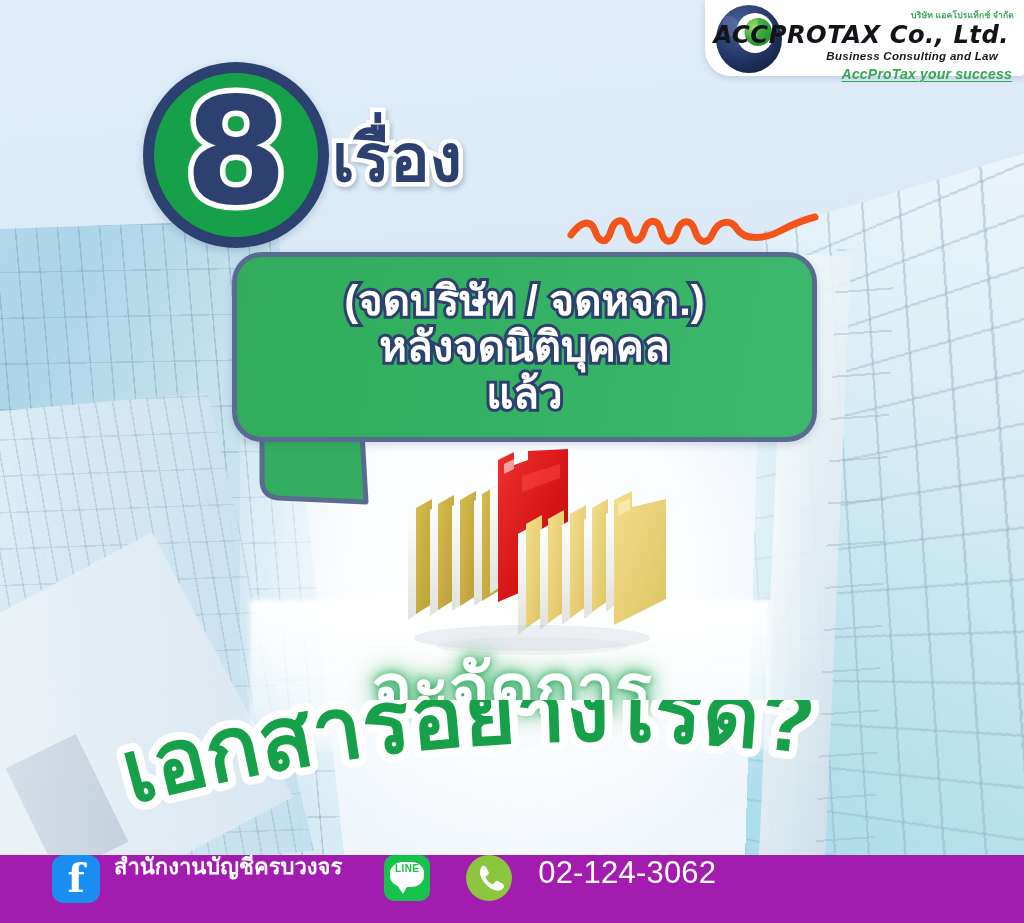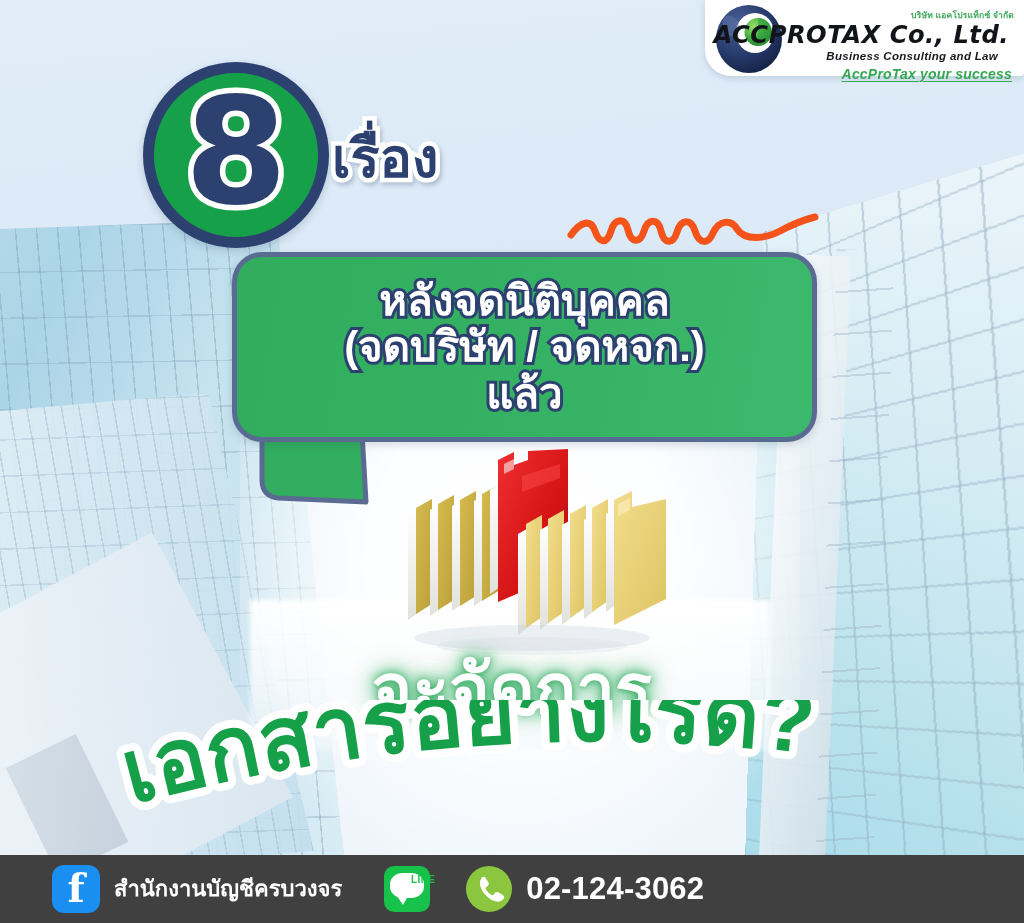--- a/index.html
+++ b/index.html
@@ -137,21 +137,21 @@
     paint-order:stroke fill;
     margin-top:-6px;
   }
 
   
   .headline {
     position:absolute; left:332px; top:98px; width:520px; height:120px;
     display:flex; align-items:center; gap:38px;
     font-family:"Liberation Sans","DejaVu Sans",sans-serif;
     font-weight:700;
-    font-size:54px; line-height:1;
+    font-size:66px; line-height:1;
     white-space:nowrap;
   }
   .hl-white {
     color:#2c4170;
     -webkit-text-stroke:9px #ffffff;
     paint-order:stroke fill;
     filter:drop-shadow(2px 3px 2px rgba(40,60,95,.25));
   }
   .hl-green {
     color:#17a04a;
@@ -199,22 +199,22 @@
       0 0 30px rgba(35,170,85,.45),
       0 2px 4px rgba(0,0,0,.15);
   }
   .sub-green-wrap {
     position:absolute; left:96px; top:700px; width:840px; height:140px;
   }
 
   
   .footer {
     position:absolute; left:0; bottom:0; width:1024px; height:68px;
-    background:#404040;
-    display:flex; align-items:center; padding:0 14px;
+    background:#a21caf;
+    display:flex; padding:0 14px;
     gap:0;
   }
   .fb-icon {
     width:48px; height:48px; flex:0 0 48px; border-radius:12px;
     background:#1b8ef2; position:relative; margin-left:38px;
   }
   .fb-icon::after {
     content:"f"; position:absolute; left:50%; top:48%;
     transform:translate(-50%,-50%);
     font-family:"DejaVu Serif",serif; font-weight:700; font-size:40px;
@@ -232,34 +232,34 @@
   .line-bubble {
     position:absolute; left:6px; top:7px; width:34px; height:25px;
     background:#ffffff; border-radius:13px/11px;
   }
   .line-bubble::after {
     content:""; position:absolute; left:7px; bottom:-7px;
     border-left:6px solid transparent; border-right:5px solid transparent;
     border-top:9px solid #ffffff;
   }
   .line-word {
-    position:absolute; left:16px; top:8px; width:46px; text-align:center;
+    position:absolute; left:0; top:8px; width:46px; text-align:center;
     font-size:10px; font-weight:800; color:#17c24b; letter-spacing:.4px;
     z-index:2;
   }
   .line-text {
     margin-left:14px; color:#ffffff; font-weight:700; font-size:30px;
     white-space:nowrap; letter-spacing:.2px;
   }
   .phone-icon {
     width:46px; height:46px; flex:0 0 46px; border-radius:50%;
     background:#8cc63e; position:relative; margin-left:36px;
   }
   .phone-text {
-    margin-left:14px; color:#ffffff; font-weight:700; font-size:31px;
+    margin-left:26px; color:#ffffff; font-weight:400; font-size:31px;
     white-space:nowrap; letter-spacing:.2px;
   }
 </style>
 </head>
 <body>
 
 <div class="stage">
 
   <div class="sky"></div>
   <div class="tower-left"></div>
@@ -320,22 +320,22 @@
   </div>
 
   <div class="bubble-tail">
     <svg viewBox="0 0 120 78" width="120" height="78" aria-hidden="true">
       <path d="M4 0 L4 48 Q4 64 20 66 L108 70 L104 0 Z" fill="#33ae60" stroke="#5a6b92" stroke-width="5" stroke-linejoin="round"></path>
       <rect x="0" y="-8" width="118" height="14" fill="#33ae60"></rect>
     </svg>
   </div>
 
   <div class="bubble">
+    <div class="bubble-line">(จดบริษัท / จดหจก.)</div>
     <div class="bubble-line">หลังจดนิติบุคคล</div>
-    <div class="bubble-line">(จดบริษัท / จดหจก.)</div>
     <div class="bubble-line">แล้ว</div>
   </div>
 
   <div class="folders">
     <svg viewBox="0 0 320 230" width="320" height="230" aria-hidden="true">
       <defs>
         <linearGradient id="fdark" x1="0" y1="0" x2="1" y2="1">
           <stop offset="0%" stop-color="#d6bb4e"></stop>
             <stop offset="100%" stop-color="#b9a03a"></stop>
         </linearGradient>

